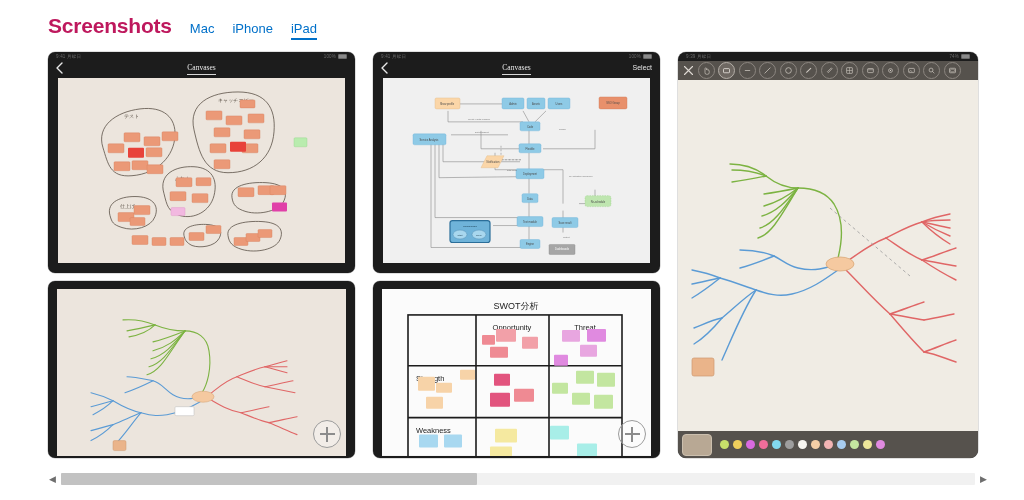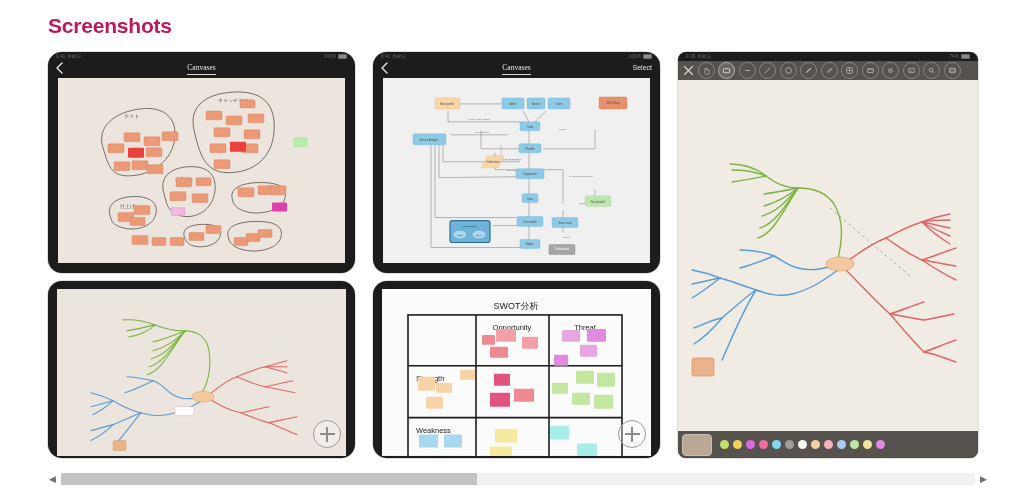--- a/index.html
+++ b/index.html
@@ -19,21 +19,21 @@
   .plat.active{color:#0070c9;border-bottom:2px solid #0070c9;}
 
   
   .gallery{position:absolute;left:48px;top:52px;width:940px;height:406px;display:flex;gap:18px;}
   .col{display:flex;flex-direction:column;gap:8px;}
   .col-a{width:307px;}
   .col-b{width:287px;}
   .col-c{width:300px;}
 
   
-  .dev{position:relative;background:#1c1c1c;border-radius:14px;overflow:hidden;box-shadow:0 0 0 .5px rgba(0,0,0,.25);}
+  .dev{position:relative;background:#1c1c1c;border-radius:7px;overflow:hidden;box-shadow:0 0 0 .5px rgba(0,0,0,.25);}
   .dev-a{height:222px;}
   .dev-b{height:177px;}
   .dev-c{height:406px;border-radius:8px;}
 
   .statusbar{position:absolute;left:0;top:0;right:0;height:9px;display:flex;justify-content:space-between;align-items:center;padding:0 8px;box-sizing:border-box;}
   .sb-txt{font-size:4.5px;color:#6a6a6a;letter-spacing:.2px;white-space:nowrap;}
   .sb-right{display:flex;align-items:center;gap:2px;}
   .sb-batt{width:7px;height:3.5px;border:.5px solid #6a6a6a;border-radius:1px;background:#8a8a8a;}
 
   .navbar{position:absolute;left:0;top:9px;right:0;height:15px;}
@@ -76,20 +76,25 @@
 
   text{font-family:"Liberation Sans",sans-serif;}
 </style>
 </head>
 <body>
 
 <div class="page">
 
   <div class="header">
     <h1>Screenshots</h1>
+    <div class="platforms">
+      <div class="plat">Mac</div>
+      <div class="plat">iPhone</div>
+      <div class="plat active">iPad</div>
+    </div>
   </div>
 
   <div class="gallery">
 
     <div class="col col-a">
 
       <div class="dev dev-a">
         <div class="statusbar">
           <div class="sb-txt">9:41  月曜日</div>
           <div class="sb-right">

